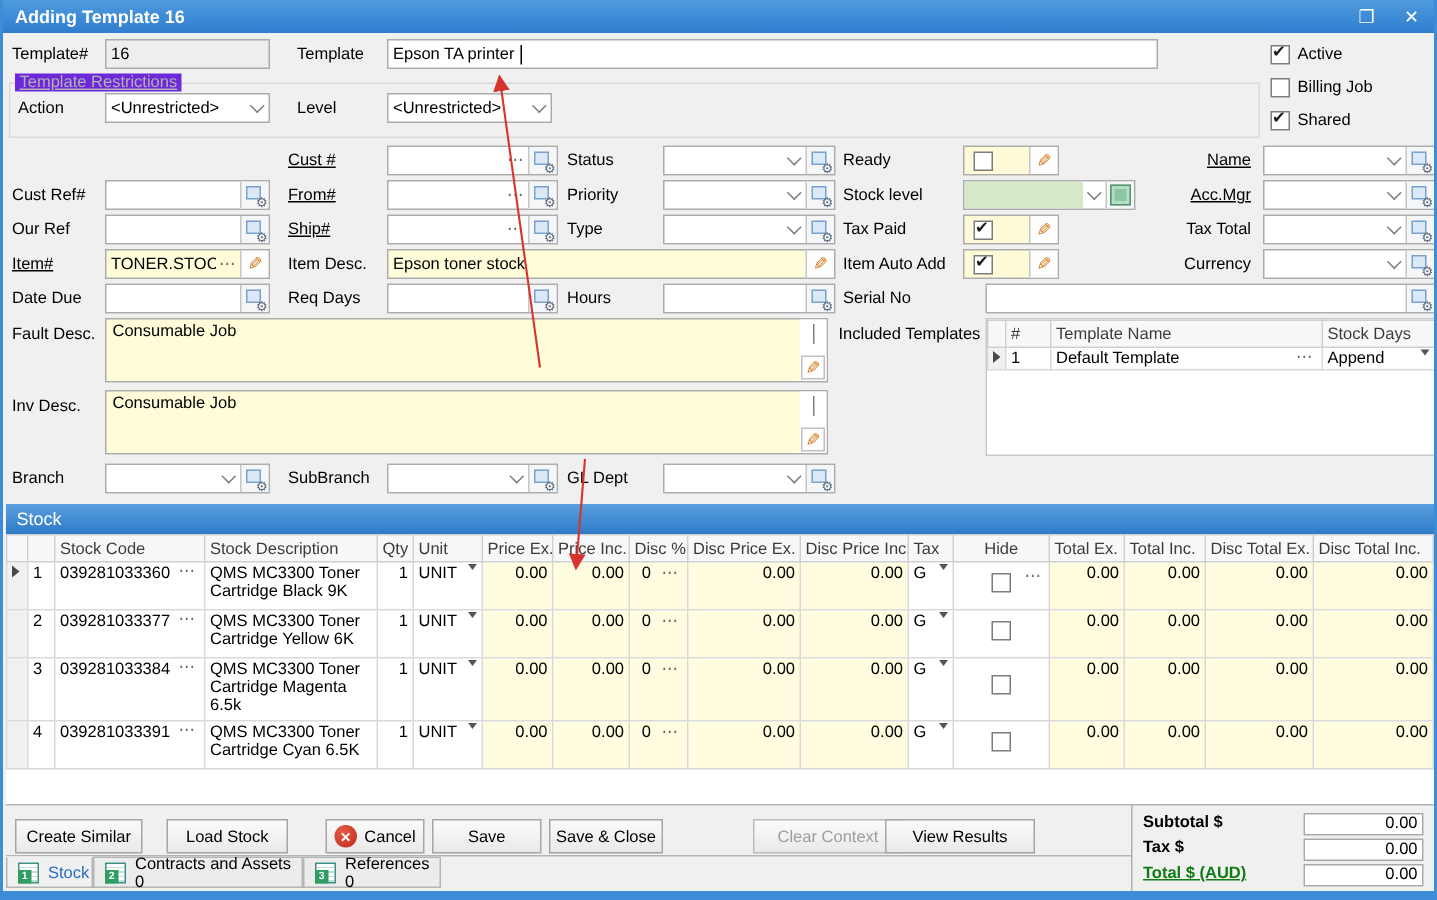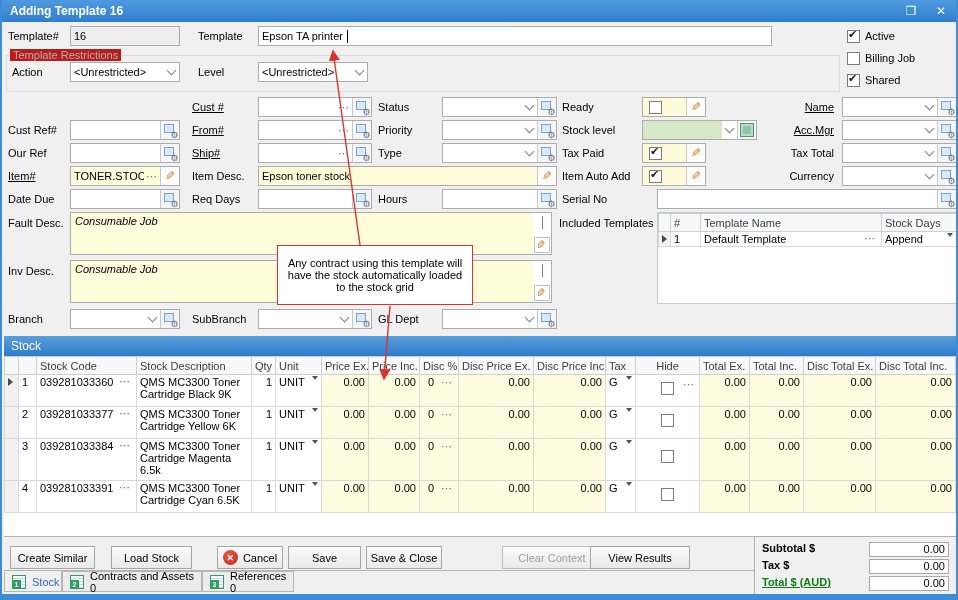--- a/index.html
+++ b/index.html
@@ -31,22 +31,22 @@
        display:flex;align-items:center;justify-content:center;}
   .pencil{font-size:12px;color:#d07818;transform:scaleX(-1);}
   .cb{width:13px;height:13px;box-sizing:border-box;border:1px solid #7c7c7c;background:#fff;position:relative;flex:none;}
   .cb.checked::after{content:"✔";position:absolute;left:0;top:-3px;font-size:11px;color:#1c1c1c;}
   .cbrow{position:absolute;display:flex;align-items:center;gap:5px;height:16px;}
   .cbwrap{position:absolute;height:20px;width:64px;box-sizing:border-box;border:1px solid #acacac;
        background:#fffbd8;display:flex;align-items:center;}
   .cbwrap .cb{margin-left:6px;}
   .cbwrap .sp{flex:1;}
   .group{position:absolute;border:1px solid #dadada;}
-  .grouplabel{position:absolute;color:#b2b2b2;background:#b91c1c;padding:0 3px;}
-  .memo{position:absolute;box-sizing:border-box;border:1px solid #acacac;background:#fffcda;display:flex;font-style:italic;}
+  .grouplabel{position:absolute;color:#b2b2b2;background:#6d28d9;padding:0 3px;text-decoration:underline;}
+  .memo{position:absolute;box-sizing:border-box;border:1px solid #acacac;background:#fffcda;display:flex;}
   .memo .mval{flex:1;padding:2px 4px;}
   .memo .mside{width:18px;background:#fff;display:flex;flex-direction:column;align-items:center;
        justify-content:space-between;padding:3px 0 1px;}
   .pbtn2{width:16px;height:16px;box-sizing:border-box;border:1px solid #c0c0c0;background:#fdfdfd;
        display:flex;align-items:center;justify-content:center;}
   .swatchbtn{width:18px;align-self:stretch;background:#f4f6f8;border-left:1px solid #c6c6c6;
        display:flex;align-items:center;justify-content:center;}
   .swatch{width:12px;height:12px;background:#8cc7a4;border:1px solid #589370;box-shadow:inset 0 0 0 2px #b9dcc8;}
   .greenval{background:#d6e8c6;align-self:stretch;display:flex;align-items:center;}
   
@@ -728,23 +728,20 @@
       </span>
     <span>Contracts and Assets 0</span>
   </div>
   <div class="tab" style="left:200px;width:92px">
     <span class="tabic">
         <span class="tnum">3</span>
       </span>
     <span>References 0</span>
   </div>
 
-  <div class="callout" style="left:275px;top:245px;width:196px;height:60px">
-    <span>Any contract using this template will have the stock automatically loaded to the stock grid</span>
-  </div>
   <svg class="overlay" width="958" height="600">
     <defs>
       <marker id="ah" markerWidth="9" markerHeight="9" refX="7" refY="4" orient="auto">
         <path d="M0,0 L8,4 L0,8 z" fill="#d8342e"></path>
       </marker>
     </defs>
     <line x1="358" y1="245" x2="331" y2="51" stroke="#d8342e" stroke-width="1.4" marker-end="url(#ah)"></line>
     <line x1="388" y1="306" x2="382" y2="379" stroke="#d8342e" stroke-width="1.4" marker-end="url(#ah)"></line>
   </svg>
 

